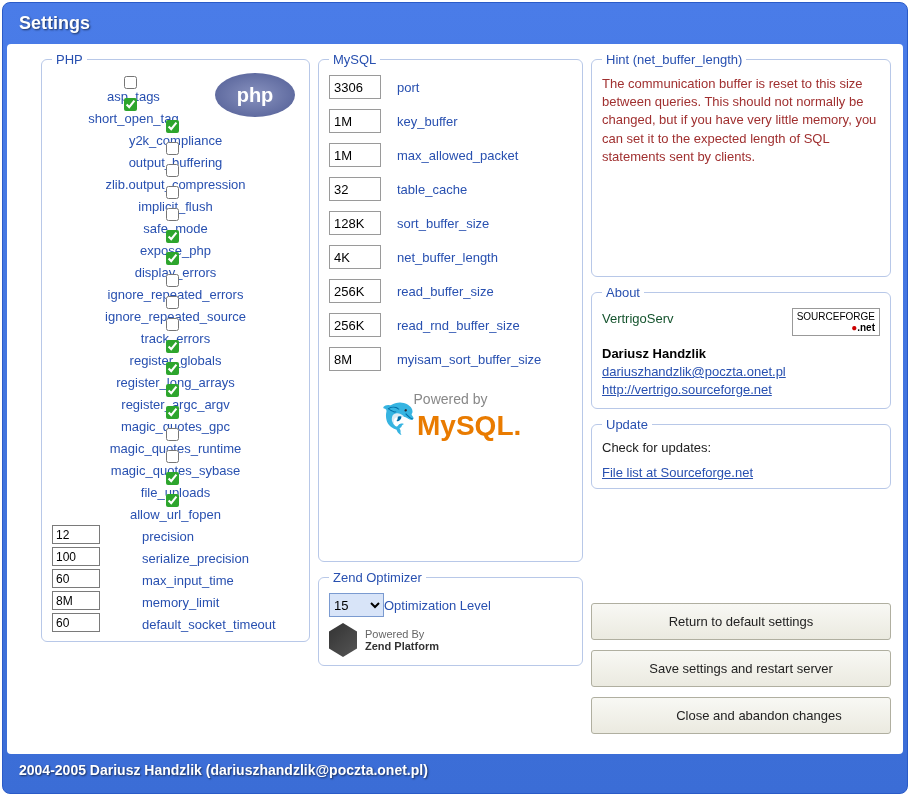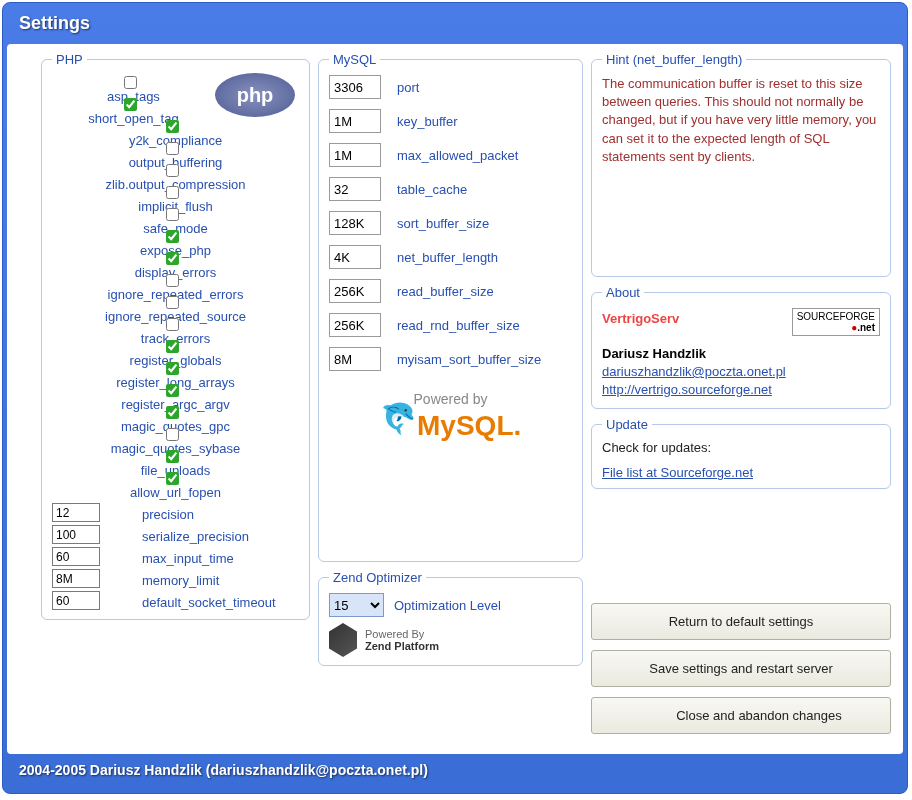--- a/index.html
+++ b/index.html
@@ -113,32 +113,32 @@
 .mysql-row label { color: #2850b0; }
 .mysql-logo {
   text-align: center;
   margin-top: 20px;
   color: #e97b00;
   font-size: 28px;
   font-weight: bold;
 }
 .mysql-logo .pw { color: #888; font-size: 14px; font-weight: normal; display:block; }
 .mysql-logo .dolphin { color:#00758f; font-size:30px; display:inline-block; transform:scaleX(-1) translateY(-6px); }
-.zend-row { display:flex; align-items:center; gap:10px; margin-bottom:6px;}
+.zend-row { display:flex; align-items:center; margin-bottom:6px;}
 .zend-row select {
   width: 55px; height: 24px;
   border: 1px solid #7a9ad0;
   background: #d8e4f8;
   font-size: 13px;
 }
 .zend-logo { display:flex; align-items:center; gap:8px; color:#666; font-size:11px; margin-top:4px;}
 .zend-logo .cube { width:28px; height:34px; background:linear-gradient(135deg,#333 0%,#555 100%); clip-path: polygon(50% 0, 100% 25%, 100% 75%, 50% 100%, 0 75%, 0 25%); }
 .hint-text { color: #a03030; line-height: 1.4; }
 .about-line { margin: 3px 0; }
-.about-bold { font-weight: bold; color: #ef4444; }
+.about-bold { font-weight: normal; color: #14532d; }
 .about-black { font-weight: bold; color: #000; }
 a { color: #2850b0; text-decoration: underline; }
 .sflogo {
   float: right;
   border: 1px solid #999;
   padding: 2px 4px;
   font-size: 10px;
   text-align: right;
   line-height: 1.1;
   background:#fff;
@@ -228,20 +228,24 @@
               <input type="checkbox" checked="" style="">
               <label>register_long_arrays</label>
             </div>
             <div class="check-row">
               <input type="checkbox" checked="" style="">
               <label>register_argc_argv</label>
             </div>
             <div class="check-row">
               <input type="checkbox" checked="" style="">
               <label>magic_quotes_gpc</label>
+            </div>
+            <div class="check-row">
+              <input type="checkbox" style="">
+              <label>magic_quotes_runtime</label>
             </div>
             <div class="check-row">
               <input type="checkbox" style="">
               <label>magic_quotes_sybase</label>
             </div>
             <div class="check-row">
               <input type="checkbox" checked="" style="">
               <label>file_uploads</label>
             </div>
             <div class="check-row">

